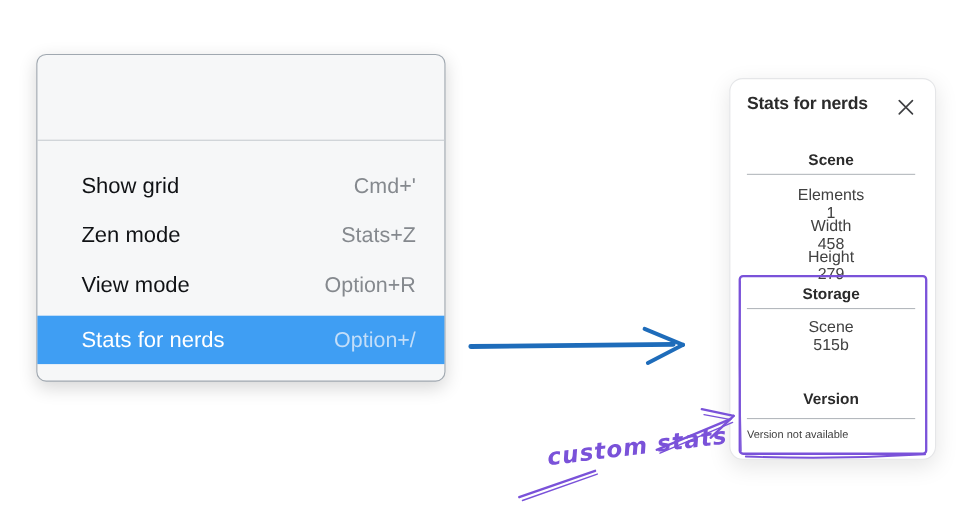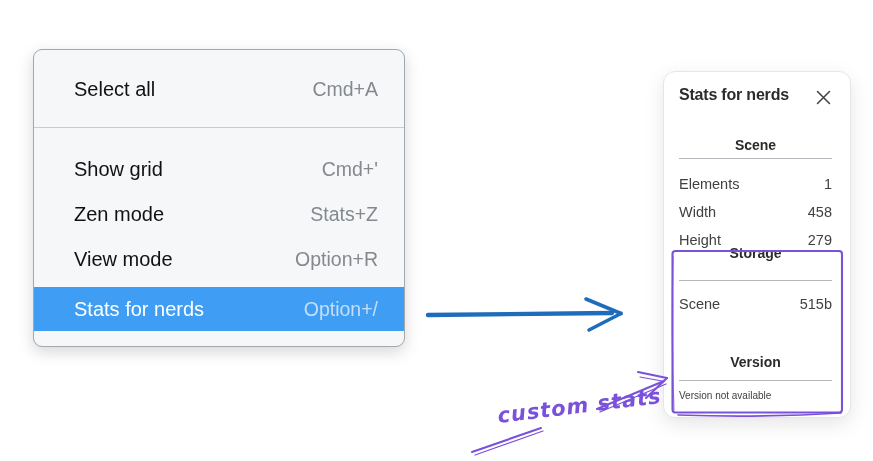--- a/index.html
+++ b/index.html
@@ -38,21 +38,21 @@
     position:absolute;right:18px;top:16px;width:18px;height:18px;border:0;background:transparent;
     padding:0;cursor:pointer;display:flex;align-items:center;justify-content:center;
   }
   .sec-heading{
     position:absolute;left:15px;right:18px;text-align:center;font-size:14px;font-weight:700;
     color:#2b2b2b;height:18px;line-height:18px;
   }
   .panel-hr{position:absolute;left:15px;right:18px;height:1px;background:#b4b8bd;}
   .stat-row{
     position:absolute;left:15px;right:18px;height:28px;display:flex;align-items:center;
-    justify-content:space-between;font-size:14.5px;color:#414141;
+    justify-content:space-between;font-size:14.5px;color:#414141;flex-direction:column;
   }
   .panel-note{
     position:absolute;left:15px;right:18px;height:28px;display:flex;align-items:center;
     font-size:10px;color:#414141;white-space:nowrap;
   }
 
   
   .overlay{position:absolute;left:0;top:0;width:873px;height:461px;pointer-events:none;z-index:5;}
   .annotation-text{
     position:absolute;left:497px;top:394px;z-index:6;white-space:nowrap;
@@ -60,24 +60,20 @@
     font-size:21px;letter-spacing:1px;color:#7a52d9;transform:rotate(-7deg);
     pointer-events:none;
   }
 </style>
 </head>
 <body>
 
 <div class="stage">
 
   <div class="menu">
-    <div class="menu-item" style="top:17px">
-      <span class="mi-label">Select all</span>
-      <span class="mi-shortcut">Cmd+A</span>
-    </div>
 
     <div class="menu-divider"></div>
 
     <div class="menu-item" style="top:97px">
       <span class="mi-label">Show grid</span>
       <span class="mi-shortcut">Cmd+'</span>
     </div>
     <div class="menu-item" style="top:142px">
       <span class="mi-label">Zen mode</span>
       <span class="mi-shortcut">Stats+Z</span>
@@ -108,21 +104,21 @@
     </div>
     <div class="stat-row" style="top:126px">
       <span>Width</span>
       <span>458</span>
     </div>
     <div class="stat-row" style="top:154px">
       <span>Height</span>
       <span>279</span>
     </div>
 
-    <div class="sec-heading" style="top:172px">Storage</div>
+    <div class="sec-heading" style="top:186px">Storage</div>
     <div class="panel-hr" style="top:208px"></div>
     <div class="stat-row" style="top:218px">
       <span>Scene</span>
       <span>515b</span>
     </div>
 
     <div class="sec-heading" style="top:281px">Version</div>
     <div class="panel-hr" style="top:308px"></div>
     <div class="panel-note" style="top:309px">Version not available</div>
   </div>

